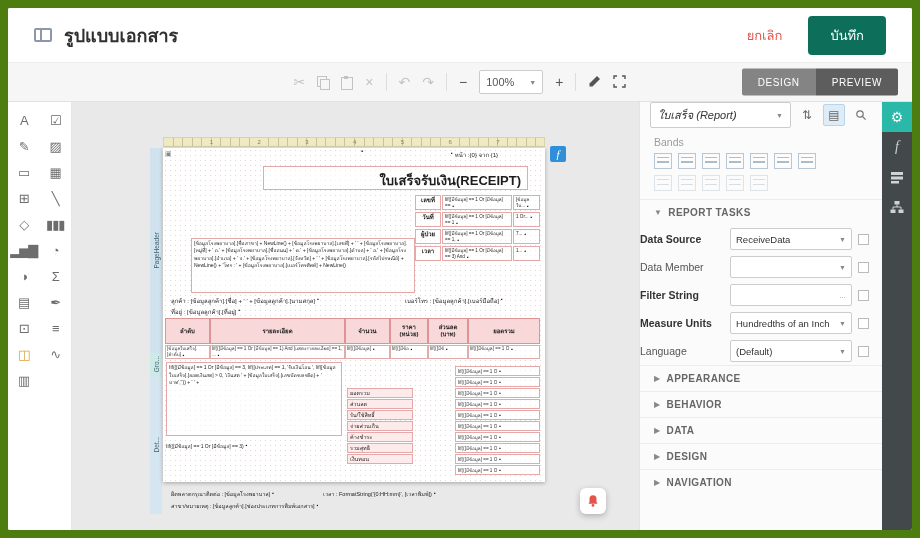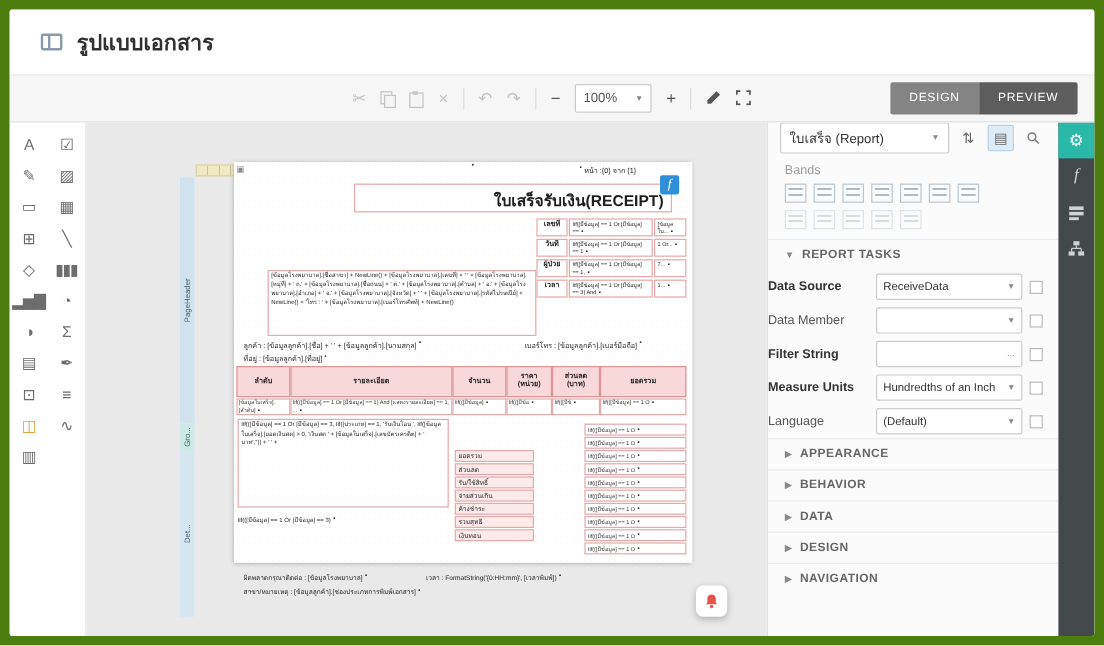--- a/index.html
+++ b/index.html
@@ -40,36 +40,36 @@
 .tool.accent{color:#e0a23c;}
 .canvas{flex:1;background:#e9e9e9;position:relative;overflow:hidden;}
 .ruler{position:absolute;left:91px;top:35px;width:382px;height:10px;background:#efe9c4 repeating-linear-gradient(90deg,transparent 0 8.55px,#c9c29a 8.55px 9.55px);border:1px solid #d9d2ab;}
 .ruler span{position:absolute;top:1px;font-size:6px;color:#8b835c;}
 .bandstrip{position:absolute;left:78px;top:46px;width:12px;height:366px;}
 .seg{width:100%;display:flex;align-items:center;justify-content:center;}
 .seg span{writing-mode:vertical-rl;transform:rotate(180deg);font-size:6.5px;color:#40606e;white-space:nowrap;}
 .seg1{height:205px;background:#cfe2ee;}
 .seg2{height:23px;background:#cdeae6;}
 .seg3{height:138px;background:#d6e6f1;}
-.page{position:absolute;left:91px;top:33px;width:382px;height:334px;background:#fff;box-shadow:0 1px 4px rgba(0,0,0,.3);background-image:radial-gradient(circle,#e3d6d6 .5px,transparent .6px);background-size:5px 5px;margin-left:32px;}
+.page{position:absolute;left:91px;top:46px;width:382px;height:334px;background:#fff;box-shadow:0 1px 4px rgba(0,0,0,.3);background-image:radial-gradient(circle,#e3d6d6 .5px,transparent .6px);background-size:5px 5px;}
 .rpt{position:absolute;color:#1d1d1d;overflow:hidden;}
 .bx{border:1px solid #e5a9a9;background:rgba(255,255,255,.6);}
 .pin::after{content:"▪";font-size:5px;color:#111;margin-left:2px;vertical-align:top;}
 .pinL::before{content:"▪";font-size:5px;color:#111;margin-right:2px;vertical-align:top;}
 .th{position:absolute;background:#f8d8d8;border:1px solid #dd9494;font-weight:bold;font-size:6px;display:flex;align-items:center;justify-content:center;text-align:center;white-space:pre-line;line-height:1.15;color:#222;}
 .td{position:absolute;border:1px solid #e5a9a9;font-size:4.6px;line-height:1.2;overflow:hidden;color:#333;padding:0 1px;background:rgba(255,255,255,.6);}
 .sum-lab{position:absolute;border:1px solid #e5a9a9;font-size:5.5px;display:flex;align-items:center;padding:0 2px;background:#fdeaea;color:#222;overflow:hidden;}
 .sum-val{position:absolute;border:1px solid #e5a9a9;font-size:4.6px;display:flex;align-items:center;padding:0 2px;color:#333;overflow:hidden;background:rgba(255,255,255,.6);}
 .fab-f{position:absolute;left:478px;top:44px;width:16px;height:16px;background:#2f8fd8;color:#fff;border:none;border-radius:2px;font-size:11px;font-style:italic;font-family:"Liberation Serif","DejaVu Serif",serif;cursor:pointer;line-height:1;}
 .fab-bell{position:absolute;left:508px;top:386px;width:26px;height:26px;background:#fff;border:none;border-radius:6px;box-shadow:0 2px 6px rgba(0,0,0,.25);cursor:pointer;display:flex;align-items:center;justify-content:center;}
 
 .props{width:243px;flex:0 0 243px;background:#fbfbfb;border-left:1px solid #e2e2e2;font-size:11px;color:#444;overflow:hidden;display:flex;flex-direction:column;}
 .props-title{padding:11px 14px 7px;font-size:10px;color:#9c9c9c;letter-spacing:.6px;}
 .selector-row{display:flex;align-items:center;gap:5px;padding:0 10px 8px;}
-.selector{flex:1;height:26px;border:1px solid #ccc;background:#fff;border-radius:2px;display:flex;align-items:center;justify-content:space-between;padding:0 7px;font-size:11px;color:#333;cursor:pointer;}
+.selector{flex:1;height:26px;border:1px solid #ccc;background:#fff;border-radius:2px;display:flex;align-items:center;justify-content:space-between;padding:0 7px;font-size:11px;color:#333;cursor:pointer;font-style:italic;}
 .mini-ic{width:22px;height:22px;display:flex;align-items:center;justify-content:center;color:#666;font-size:12px;cursor:pointer;border-radius:2px;}
 .mini-ic.active{background:#ddecf7;border:1px solid #b7d4ea;}
 .bands-label{padding:0 14px 5px;font-size:10.5px;color:#9c9c9c;}
 .bands-grid{display:flex;flex-wrap:wrap;gap:6px;padding:0 14px 8px;width:200px;}
 .band-ic{width:18px;height:16px;border:1px solid #b9c7d4;background:#fff repeating-linear-gradient(180deg,transparent 0 3px,#a9bccb 3px 4.5px);background-clip:content-box;padding:2px;cursor:pointer;}
 .band-ic.dim{opacity:.45;}
 .sec-head{display:flex;align-items:center;gap:6px;padding:7px 14px;border-top:1px solid #ececec;color:#666;font-size:10px;font-weight:bold;letter-spacing:.4px;cursor:pointer;}
 .sec-head .arr{font-size:8px;color:#888;}
 .prow{display:grid;grid-template-columns:84px 1fr 14px;align-items:center;gap:6px;padding:3px 10px 3px 0;}
 .prow .plabel{font-size:10.5px;color:#555;overflow:hidden;white-space:nowrap;}
@@ -85,20 +85,24 @@
 </head>
 <body>
 
 <div class="frame">
  <div class="app">
 
   <header class="topbar">
     <div class="topbar-left">
       <span class="doc-icon"></span>
       <h1 class="page-title">รูปแบบเอกสาร</h1>
+    </div>
+    <div class="topbar-right">
+      <a class="cancel-link">ยกเลิก</a>
+      <button class="save-btn">บันทึก</button>
     </div>
   </header>
 
   <div class="toolbar">
     <div class="tools">
       <span class="tool-ic">✂</span>
       <span class="ic-copy"></span>
       <span class="ic-paste"></span>
       <span class="tool-ic">×</span>
       <span class="tsep"></span>

